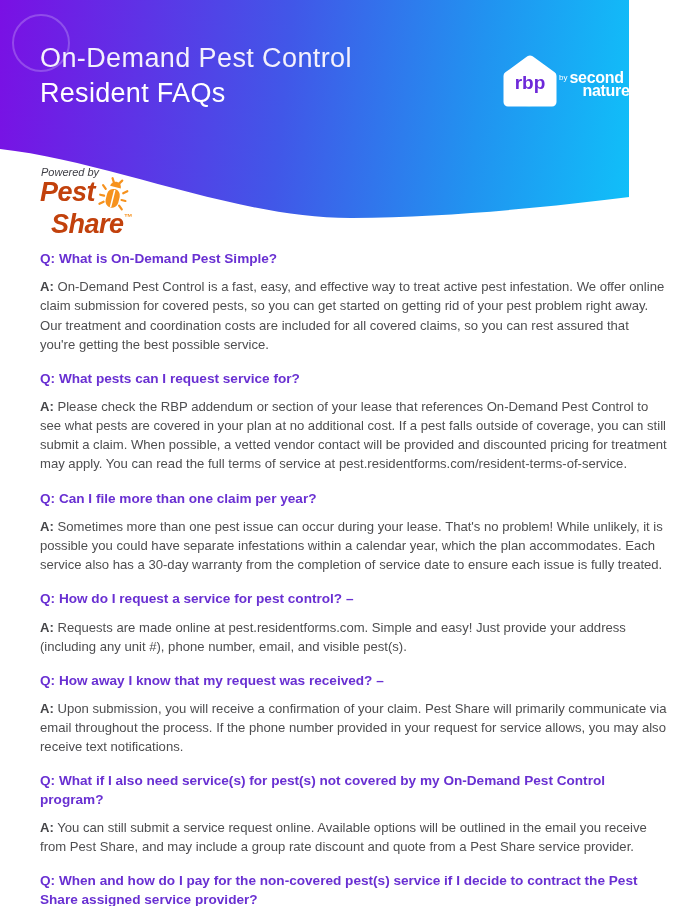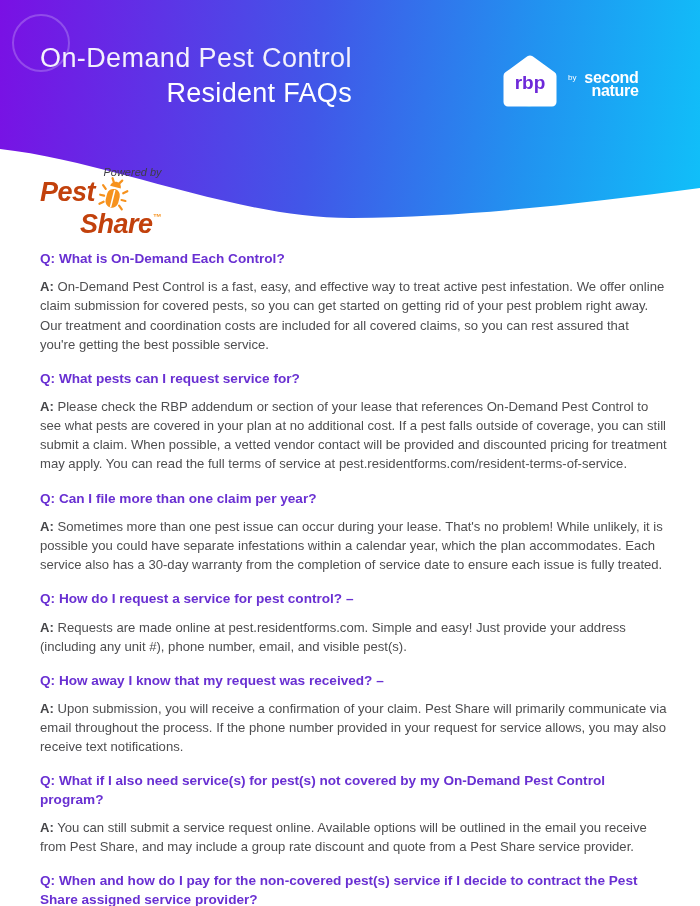--- a/index.html
+++ b/index.html
@@ -5,46 +5,46 @@
   html,body{margin:0;padding:0;background:#ffffff;}
   .page{
     position:relative;
     width:700px;height:906px;
     background:#ffffff;
     font-family:"Liberation Sans", sans-serif;
     overflow:hidden;
   }
   
   .header{
-    position:absolute;top:0;left:0;width:700px;height:232px;text-align:right;
+    position:absolute;top:0;left:0;width:629px;height:232px;
   }
   .header-bg{
     position:absolute;inset:0;
     background:linear-gradient(96deg,#7a10e4 0%,#4157e8 45%,#2193f0 75%,#10c0f9 100%);
   }
   .header-ring{
     position:absolute;left:12px;top:14px;width:54px;height:54px;
     border:2px solid rgba(255,255,255,.22);border-radius:50%;
   }
   .header-wave{position:absolute;top:0;left:0;}
   .titles{position:absolute;left:40px;top:44px;color:#ffffff;}
   .title-line1{font-size:27px;font-weight:400;letter-spacing:.4px;color:#f4f1fc;line-height:1.1;}
   .title-line2{font-size:27px;font-weight:400;letter-spacing:.3px;margin-top:5px;line-height:1.1;}
-  .brand{position:absolute;left:501px;top:52px;display:flex;align-items:center;gap:9px;}
+  .brand{position:absolute;left:501px;top:52px;display:flex;align-items:center;}
   .sn{display:flex;align-items:flex-start;color:#ffffff;margin-top:6px;}
   .sn-by{font-size:8px;font-weight:400;margin-top:2px;margin-right:2px;}
   .sn-words{font-size:16px;font-weight:700;line-height:13px;letter-spacing:-.3px;}
   .sn-nature{margin-left:13px;}
   
   .pestshare{position:absolute;left:40px;top:166px;font-style:italic;}
   .ps-powered{font-size:11px;color:#3d3d44;font-weight:500;margin:0 0 2px 1px;}
   .ps-row{display:flex;align-items:flex-start;}
   .ps-word{font-size:27px;font-weight:800;color:#c2410c;line-height:.92;letter-spacing:-.5px;}
   .ps-bug{margin-left:3px;margin-top:-6px;}
-  .ps-share-row{margin-left:40px;}
+  .ps-share-row{margin-left:11px;}
   .ps-tm{font-size:9px;font-weight:700;color:#F6921E;vertical-align:8px;letter-spacing:0;}
   
   .content{position:absolute;left:40px;top:232px;width:627px;}
   .faq-item{margin:0 0 16px 0;}
   .faq-item:first-child{margin-top:18px;}
   .question{
     color:#6930D2;font-size:13.6px;font-weight:700;
     margin:0 0 9px 0;line-height:1.35;
   }
   .answer{
@@ -108,21 +108,21 @@
       <div class="ps-row ps-share-row">
         <span class="ps-word">Share</span>
           <span class="ps-tm">™</span>
       </div>
     </div>
   </div>
 
   <div class="content">
 
     <section class="faq-item">
-      <h3 class="question">Q: What is On-Demand Each Control?</h3>
+      <h3 class="question">Q: What is On-Demand Pest Simple?</h3>
       <p class="answer"><b>A:</b> <span>On-Demand Pest Control is a fast, easy, and effective way to treat active pest infestation. We offer online claim submission for covered pests, so you can get started on getting rid of your pest problem right away. Our treatment and coordination costs are included for all covered claims, so you can rest assured that you're getting the best possible service.</span></p>
     </section>
 
     <section class="faq-item">
       <h3 class="question">Q: What pests can I request service for?</h3>
       <p class="answer"><b>A:</b> <span>Please check the RBP addendum or section of your lease that references On-Demand Pest Control to see what pests are covered in your plan at no additional cost. If a pest falls outside of coverage, you can still submit a claim. When possible, a vetted vendor contact will be provided and discounted pricing for treatment may apply. You can read the full terms of service at pest.residentforms.com/resident-terms-of-service.</span></p>
     </section>
 
     <section class="faq-item">
       <h3 class="question">Q: Can I file more than one claim per year?</h3>

